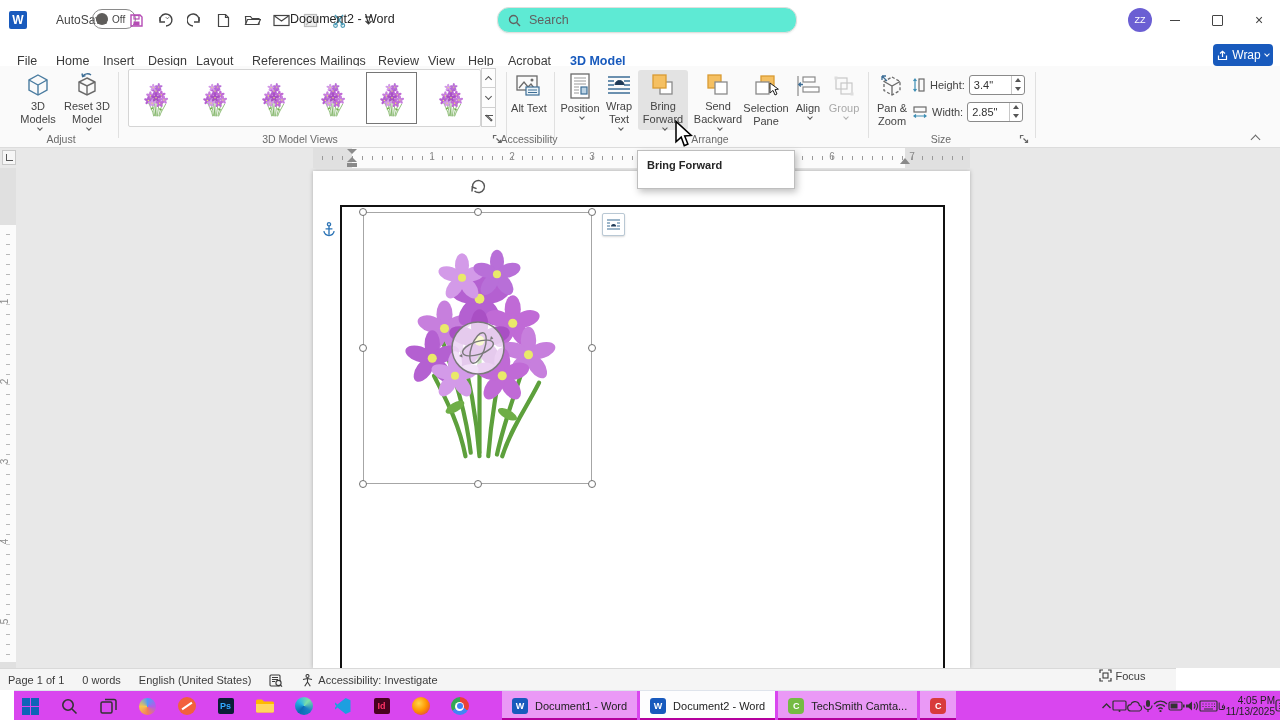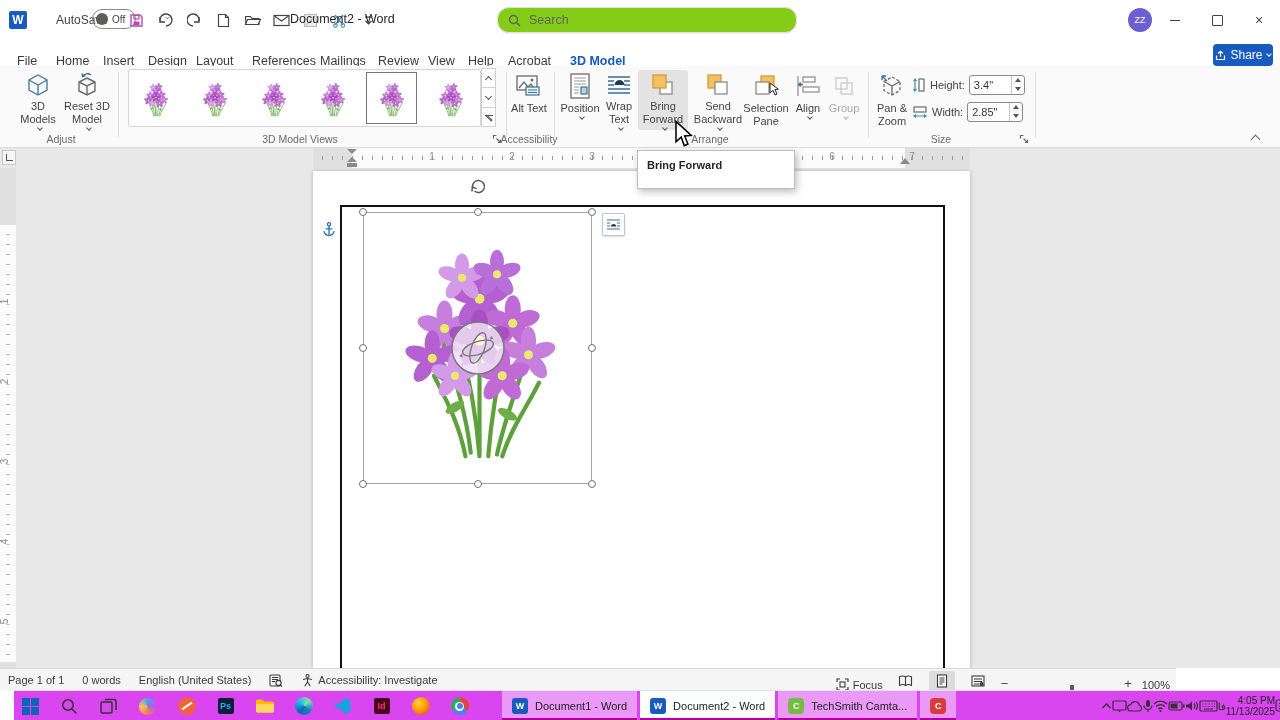--- a/index.html
+++ b/index.html
@@ -9,21 +9,21 @@
 
   
   #titlebar { position:absolute; left:0; top:0; width:1280px; height:40px; background:#fff; }
   .wlogo { position:absolute; left:9px; top:11px; width:18px; height:18px; background:#185abd; border-radius:2px; color:#fff; font-size:12px; font-weight:bold; text-align:center; line-height:18px; }
   .autosave-label { position:absolute; left:40px; top:13px; font-size:12px; color:#444;margin-left:16px; }
   .autosave-pill { position:absolute; left:92px; top:9px; width:44px; height:20px; border:1px solid #8a8a8a; border-radius:10px; display:flex; align-items:center; font-size:10px; color:#444; }
   .autosave-knob { width:12px; height:12px; border-radius:50%; background:#5f5d5b; margin:0 4px 0 3px; }
   .qat { position:absolute; left:126px; top:8px; height:24px; display:flex; align-items:center; gap:9px; }
   .qbtn { width:20px; height:22px; display:flex; align-items:center; justify-content:center; }
   .title-text { position:absolute; left:290px; top:12px; font-size:12.5px; color:#252525; white-space:nowrap; }
-  .searchbox { position:absolute; left:497px; top:7px; width:300px; height:26px; background:#84cc16; border:1px solid #e1dfdd; border-radius:12px; display:flex; align-items:center; padding-left:10px; gap:8px; box-shadow:0 1px 2px rgba(0,0,0,.06); }
+  .searchbox { position:absolute; left:497px; top:7px; width:300px; height:26px; background:#5eead4; border:1px solid #e1dfdd; border-radius:12px; display:flex; align-items:center; padding-left:10px; gap:8px; box-shadow:0 1px 2px rgba(0,0,0,.06); }
   .searchbox span { font-size:12.5px; color:#616161; }
   .avatar { position:absolute; left:1128px; top:8px; width:24px; height:24px; border-radius:50%; background:#6b5fd3; color:#fff; font-size:9px; font-weight:normal; display:flex; align-items:center; justify-content:center; }
   .wincontrols { position:absolute; right:0; top:0; height:40px; display:flex; }
   .wc { width:42px; height:40px; display:flex; align-items:center; justify-content:center; color:#444; font-size:14px; }
   .wc-min::after{ content:""; width:10px; height:0; border-bottom:1.2px solid #444; display:block; }
   .wc-max::after{ content:""; width:9px; height:9px; border:1.2px solid #444; border-radius:1px; display:block; }
 
   
   #tabsrow { position:absolute; left:0; top:40px; width:1280px; height:26px; background:#fff;margin-top:10px; }
   .rtab { position:absolute; top:4px; height:22px; font-size:12.5px; color:#3b3b3b; white-space:nowrap; }
@@ -95,21 +95,21 @@
   #tooltip { position:absolute; left:637px; top:150px; width:158px; background:#fff; border:1px solid #bebebe; box-shadow:2px 3px 7px rgba(0,0,0,.25); padding:8px 9px 10px 9px; z-index:50; }
   #tooltip .tt-title { font-size:11px; font-weight:bold; color:#262626; margin-bottom:7px; }
   #tooltip .tt-body { font-size:10.5px; color:#666; line-height:11.5px; }
 
   
   #cursor { position:absolute; left:673px; top:120px; z-index:60; }
 
   
   #statusbar { position:absolute; left:0; top:668px; width:1176px; height:22px; background:#f5f5f5; border-top:1px solid #d9d9d9; font-size:11px; color:#3b3b3b; }
   .sb-left { position:absolute; left:8px; top:0; height:22px; display:flex; align-items:center; gap:18px; }
-  .sb-right { position:absolute; right:6px; top:0; height:22px; display:flex; align-items:flex-end; gap:10px; }
+  .sb-right { position:absolute; right:6px; top:0; height:22px; display:flex; align-items:center; gap:10px;flex-direction:column; }
   .sb-item { display:flex; align-items:center; gap:4px; }
   .viewbtn { width:26px; height:20px; display:flex; align-items:center; justify-content:center; border-radius:2px; }
   .viewbtn.active { background:#dcdcdc; }
   .zoomline { width:96px; height:1.5px; background:#8a8a8a; position:relative; }
   .zoomthumb { position:absolute; left:52px; top:-5px; width:4px; height:11px; background:#5f5f5f; }
   .zoomsign { font-size:13px; color:#444; }
 
   
   #taskbar { position:absolute; left:14px; top:690px; width:1280px; height:30px; background:#d946ef; border-top:1px solid #dfe4ec; }
   .tb-icons { position:absolute; left:6px; top:0; height:30px; display:flex; align-items:center; gap:18px; }
@@ -325,21 +325,21 @@
     <span class="rtab" style="left:428px">View</span>
     <span class="rtab" style="left:468px">Help</span>
     <span class="rtab" style="left:508px">Acrobat</span>
     <span class="rtab active" style="left:570px">3D Model</span>
   </div>
   <div class="sharebtn">
     <svg width="11" height="11" viewBox="0 0 11 11">
         <path d="M1.5 5.5v4h8v-4" fill="none" stroke="#fff" stroke-width="1.2"></path>
         <path d="M5.5 7V1.5M3 3.5l2.5-2.3L8 3.5" fill="none" stroke="#fff" stroke-width="1.2"></path>
       </svg>
-    <span>Share</span>
+    <span>Wrap</span>
     <i class="sharechev"></i>
   </div>
 
   <div id="ribbon">
 
     <div class="rbtn" style="left:14px; width:48px">
       <div class="ricon">
         <svg width="26" height="26" viewBox="0 0 26 26">
             <path d="M13 3 L22 8 L22 18 L13 23 L4 18 L4 8 Z" fill="none" stroke="#4a7ca0" stroke-width="1.4"></path>
             <path d="M4 8 L13 13 L22 8 M13 13 L13 23" fill="none" stroke="#4a7ca0" stroke-width="1.4"></path>

